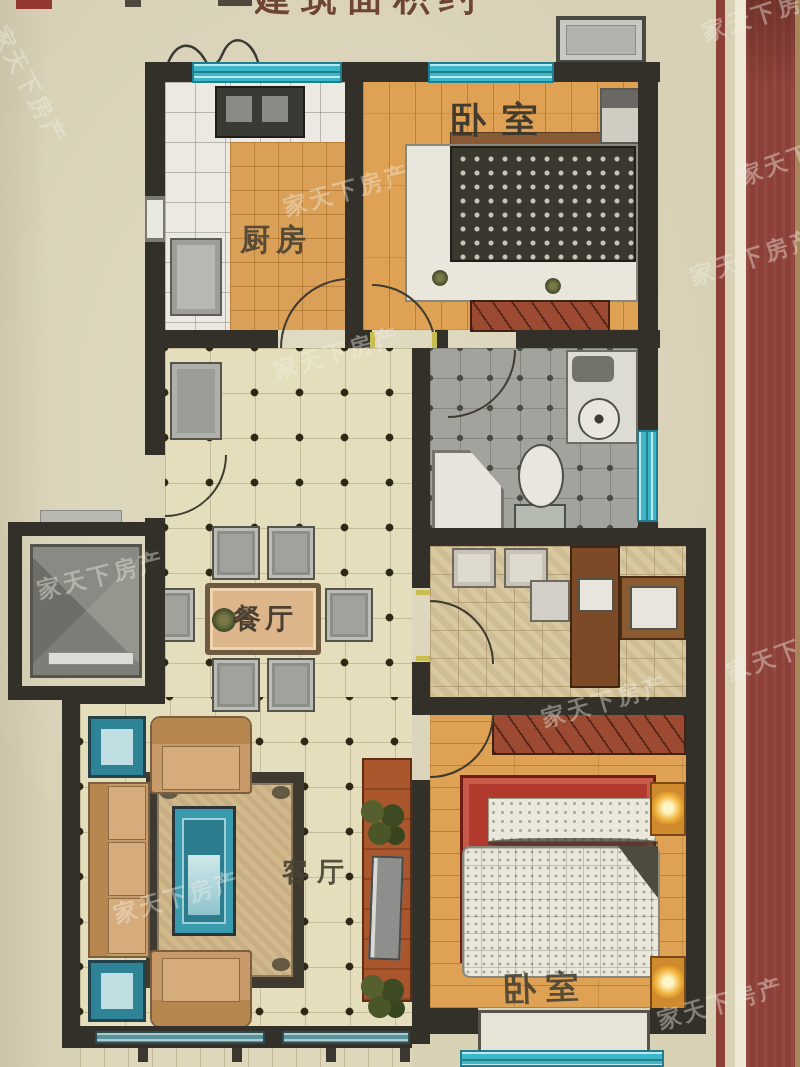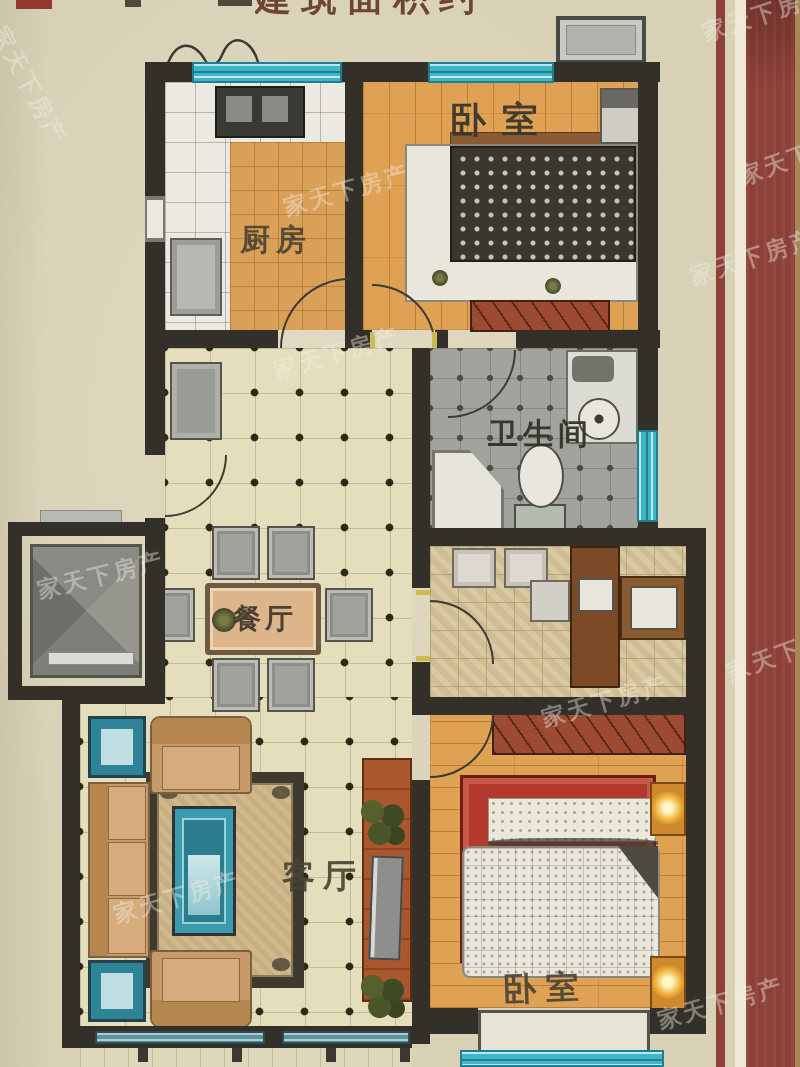--- a/index.html
+++ b/index.html
@@ -247,23 +247,22 @@
   <div class="arc arc-br" style="left:430px;top:714px;width:64px;height:64px"></div>
   <div class="arc arc-br" style="left:165px;top:455px;width:62px;height:62px"></div>
 
   <div class="abs" style="left:370px;top:332px;width:5px;height:16px;background:#c8bd4e"></div>
   <div class="abs" style="left:432px;top:332px;width:5px;height:16px;background:#c8bd4e"></div>
   <div class="abs" style="left:416px;top:590px;width:14px;height:5px;background:#c8bd4e"></div>
   <div class="abs" style="left:416px;top:656px;width:14px;height:5px;background:#c8bd4e"></div>
 
   <div class="label" style="left:240px;top:220px;font-size:30px;letter-spacing:6px">厨房</div>
   <div class="label" style="left:450px;top:96px;font-size:36px;letter-spacing:16px;color:rgba(58,54,44,.95)">卧室</div>
-  <div class="label" style="left:488px;top:414px;font-size:30px;letter-spacing:5px;color:rgba(50,48,40,.95)">卫生间</div>
   <div class="label" style="left:233px;top:600px;font-size:28px;letter-spacing:4px;color:rgba(66,58,44,.95)">餐厅</div>
-  <div class="label" style="left:282px;top:854px;font-size:33px;letter-spacing:8px">客厅</div>
+  <div class="label" style="left:282px;top:854px;font-size:27px;letter-spacing:8px">客厅</div>
   <div class="label" style="left:503px;top:966px;font-size:33px;letter-spacing:10px;transform:rotate(-2deg)">卧室</div>
 
   <span class="wm" style="left:-36px;top:70px;transform:rotate(62deg)">家天下房产</span>
   <span class="wm" style="left:282px;top:175px;transform:rotate(-16deg)">家天下房产</span>
   <span class="wm" style="left:272px;top:338px;transform:rotate(-16deg)">家天下房产</span>
   <span class="wm" style="left:36px;top:560px;transform:rotate(-14deg)">家天下房产</span>
   <span class="wm" style="left:112px;top:882px;transform:rotate(-16deg)">家天下房产</span>
   <span class="wm" style="left:540px;top:686px;transform:rotate(-16deg)">家天下房产</span>
   <span class="wm" style="left:700px;top:-2px;transform:rotate(-18deg)">家天下房产</span>
   <span class="wm" style="left:688px;top:242px;transform:rotate(-18deg)">家天下房产</span>

